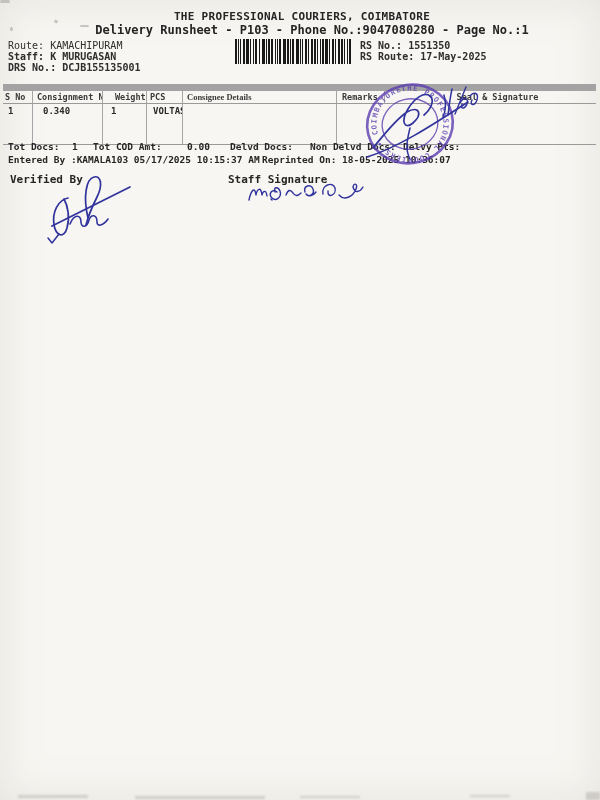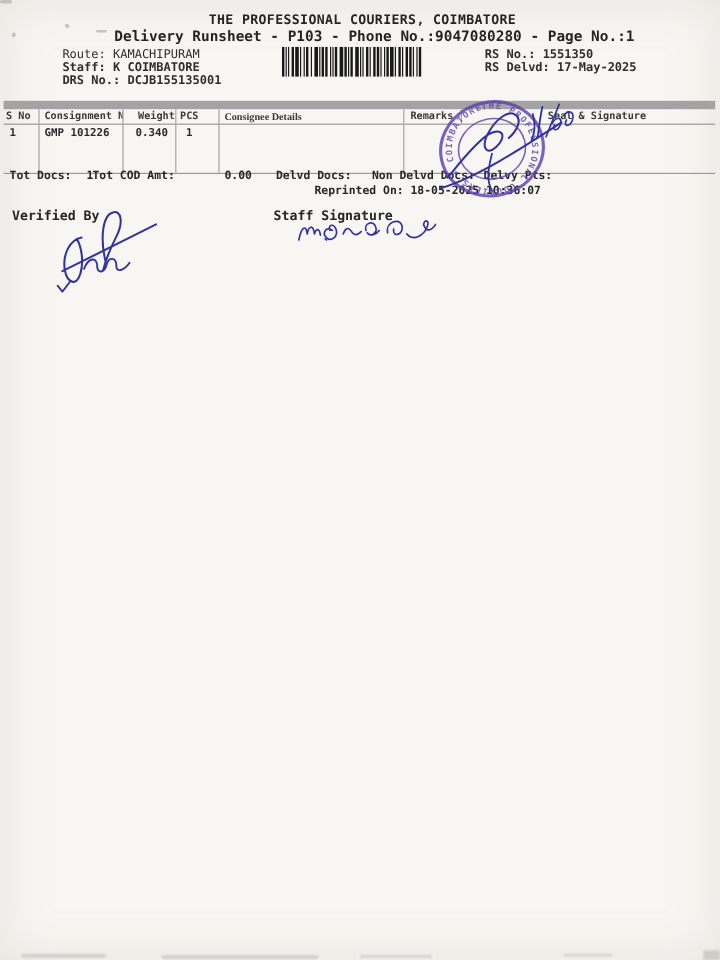--- a/index.html
+++ b/index.html
@@ -9,21 +9,21 @@
     font-family:"DejaVu Sans Mono","Liberation Mono",monospace;
     color:#2b2b2b;
     box-shadow:inset 0 0 40px rgba(180,175,165,.25);
   }
   .abs{position:absolute;white-space:nowrap;}
   
   .title{top:10px;left:0;width:604px;text-align:center;font-size:11px;font-weight:700;letter-spacing:.3px;color:#242424;}
   .subtitle{top:23px;left:10px;width:604px;text-align:center;font-size:12px;font-weight:700;color:#242424;}
   
   .f10{font-size:10px;}
-  .info-line{color:#2e2e2e;margin-left:44px;}
+  .info-line{color:#2e2e2e;}
   .w500{font-weight:500;}.w600{font-weight:600;}.w700{font-weight:700;}
   .barcode{top:39px;left:235px;width:116px;height:25px;display:flex;align-items:stretch;overflow:hidden;}
   .barcode div{background:#191919;height:100%;flex:0 0 auto;}
   
   .rs-table{top:84px;left:3px;width:593px;display:grid;
     grid-template-columns:30px 70px 44px 36px 154px 48px 211px;
     grid-template-rows:13px 40px;
     border-top:7px solid #a3a3a3;border-bottom:1px solid #9a9a9a;}
   .rs-table .c{border-right:1px solid #a5a5a5;overflow:hidden;}
   .rs-table .c.last{border-right:none;text-align:center;}
@@ -52,21 +52,21 @@
   <div class="smudge" style="left:18px;bottom:2px;width:70px;height:3px;"></div>
   <div class="smudge" style="left:135px;bottom:1px;width:130px;height:3px;"></div>
   <div class="smudge" style="left:300px;bottom:2px;width:60px;height:2px;"></div>
   <div class="smudge" style="left:470px;bottom:3px;width:40px;height:2px;"></div>
   <div class="smudge" style="right:0;bottom:0;width:14px;height:8px;"></div>
 
   <div class="abs title">THE PROFESSIONAL COURIERS, COIMBATORE</div>
   <div class="abs subtitle">Delivery Runsheet - P103 - Phone No.:9047080280 - Page No.:1</div>
 
   <div class="abs f10 info-line w500" style="left:8px;top:40px;"><span>Route:</span>&nbsp;<span>KAMACHIPURAM</span></div>
-  <div class="abs f10 info-line w700" style="left:8px;top:51px;"><span>Staff:</span>&nbsp;<span>K COIMBATORE</span></div>
+  <div class="abs f10 info-line w700" style="left:8px;top:51px;"><span>Staff:</span>&nbsp;<span>K MURUGASAN</span></div>
   <div class="abs f10 info-line w700" style="left:8px;top:62px;"><span>DRS No.:</span>&nbsp;<span>DCJB155135001</span></div>
 
   <div class="abs barcode">
       <div style="width: 2px; margin-right: 1px;"></div>
       <div style="width: 1px; margin-right: 1px;"></div>
       <div style="width: 1px; margin-right: 2px;"></div>
       <div style="width: 2px; margin-right: 1px;"></div>
       <div style="width: 3px; margin-right: 1px;"></div>
       <div style="width: 1px; margin-right: 2px;"></div>
       <div style="width: 1px; margin-right: 1px;"></div>
@@ -98,47 +98,48 @@
       <div style="width: 2px; margin-right: 1px;"></div>
       <div style="width: 1px; margin-right: 2px;"></div>
       <div style="width: 2px; margin-right: 1px;"></div>
       <div style="width: 2px; margin-right: 1px;"></div>
       <div style="width: 1px; margin-right: 2px;"></div>
       <div style="width: 1px; margin-right: 1px;"></div>
       <div style="width: 3px; margin-right: 1px;"></div>
     </div>
 
   <div class="abs f10 info-line w600" style="left:360px;top:40px;"><span>RS No.:</span>&nbsp;<span>1551350</span></div>
-  <div class="abs f10 info-line w600" style="left:360px;top:51px;"><span>RS Delvd:</span>&nbsp;<span>17-May-2025</span></div>
+  <div class="abs f10 info-line w600" style="left:360px;top:51px;"><span>RS Route:</span>&nbsp;<span>17-May-2025</span></div>
 
   <div class="abs rs-table">
     <div class="c hd" style="padding-left:2px;">S No</div>
     <div class="c hd" style="padding-left:4px;">Consignment No</div>
     <div class="c hd" style="padding-left:12px;">Weight</div>
     <div class="c hd" style="padding-left:3px;">PCS</div>
     <div class="c hd" style="padding-left:4px;font-family:Liberation Serif, serif;">Consignee Details</div>
     <div class="c hd" style="padding-left:5px;">Remarks</div>
     <div class="c hd last" style="padding-left:14px;">Seal &amp; Signature</div>
 
     <div class="c dt" style="padding-left:5px;">1</div>
-    <div class="c dt" style="padding-left:4px;">GMP 101226</div>
     <div class="c dt" style="padding-left:10px;">0.340</div>
     <div class="c dt" style="padding-left:8px;">1</div>
+    <div class="c dt" style="padding-left:6px;">VOLTAS</div>
     <div class="c dt"></div>
     <div class="c dt last"></div>
   </div>
 
   <div class="abs tot" style="left:8px;">Tot Docs:</div>
   <div class="abs tot" style="left:72px;">1</div>
-  <div class="abs tot" style="left:77px;text-align:right;">Tot COD Amt:</div>
+  <div class="abs tot" style="left:93px;text-align:right;">Tot COD Amt:</div>
   <div class="abs tot" style="left:187px;">0.00</div>
   <div class="abs tot" style="left:230px;">Delvd Docs:</div>
   <div class="abs tot" style="left:310px;">Non Delvd Docs:</div>
   <div class="abs tot" style="left:403px;">Delvy Pts:</div>
 
+  <div class="abs aud" style="left:8px;">Entered By :KAMALA103 05/17/2025 10:15:37 AM</div>
   <div class="abs aud" style="left:262px;">Reprinted On: 18-05-2025 10:36:07</div>
 
   <div class="abs siglabel" style="left:10px;">Verified By</div>
   <div class="abs siglabel" style="left:228px;">Staff Signature</div>
 
   <svg style="left:355px;top:78px;" width="140" height="100" viewBox="0 0 140 100">
     <g opacity="0.8" transform="rotate(-14 55 46)">
       <ellipse cx="55" cy="46" rx="43" ry="39" fill="none" stroke="#5b3db0" stroke-width="2.6"></ellipse>
       <ellipse cx="55" cy="46" rx="28" ry="25" fill="none" stroke="#5b3db0" stroke-width="1.3"></ellipse>
       <defs>

